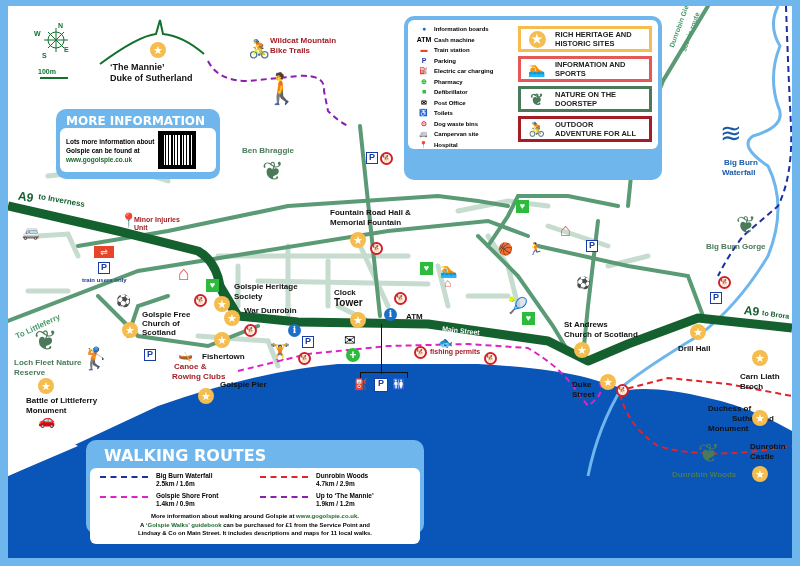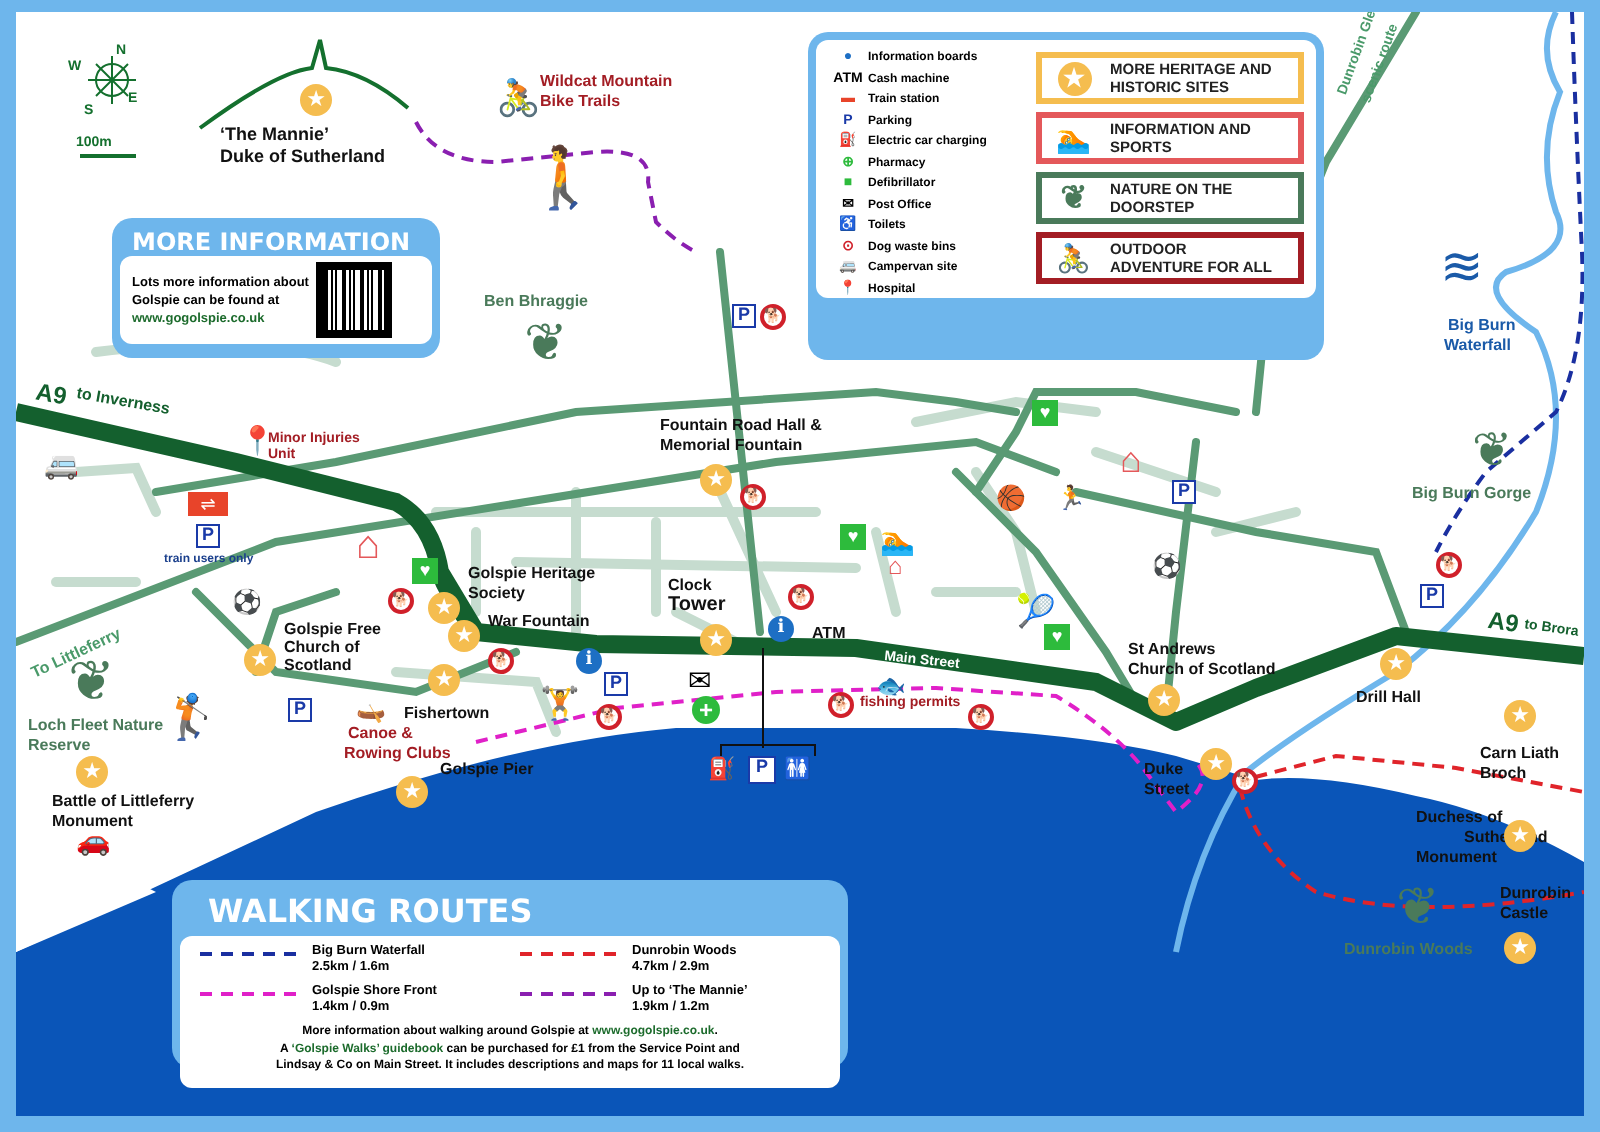--- a/index.html
+++ b/index.html
@@ -190,21 +190,21 @@
      <div class="keyrow">
               <span class="ic" style="color:#d0202a">📍</span>
               <span>Hospital</span>
             </div>
     </div>
     <div class="cats">
      <div class="cat" style="border-color:#f5bd4f">
               <span class="ci">
                 <span style="display:inline-block;width:17px;height:17px;border-radius:50%;background:#f5bd4f;color:#fff;text-align:center;font-size:12px;line-height:17px">★</span>
               </span>
-              <span><span>MORE HERITAGE AND</span><br><span>HISTORIC SITES</span></span>
+              <span><span>RICH HERITAGE AND</span><br><span>HISTORIC SITES</span></span>
             </div>
      <div class="cat" style="border-color:#e4585a">
               <span class="ci" style="color:#e4585a;font-size:14px">🏊</span>
               <span><span>INFORMATION AND</span><br><span>SPORTS</span></span>
             </div>
      <div class="cat" style="border-color:#4a7a5a">
               <span class="ci" style="color:#4a7a5a;font-size:16px">❦</span>
               <span><span>NATURE ON THE</span><br><span>DOORSTEP</span></span>
             </div>
      <div class="cat" style="border-color:#a31d24">
@@ -247,21 +247,21 @@
   <div class="dog" style="left:186px;top:288px">🐕</div>
   <span class="ricon" style="left:108px;top:288px;font-size:12px">⚽</span>
   <div class="star" style="left:114px;top:316px">★</div>
   <span class="lbl" style="left:134px;top:304px;font-size:8px">Golspie Free</span>
   <span class="lbl" style="left:134px;top:313px;font-size:8px">Church of</span>
   <span class="lbl" style="left:134px;top:322px;font-size:8px">Scotland</span>
   <div class="star" style="left:206px;top:290px">★</div>
   <span class="lbl" style="left:226px;top:276px;font-size:8px">Golspie Heritage</span>
   <span class="lbl" style="left:226px;top:286px;font-size:8px">Society</span>
   <div class="star" style="left:216px;top:304px">★</div>
-  <span class="lbl" style="left:236px;top:300px;font-size:8px">War Fountain</span>
+  <span class="lbl" style="left:236px;top:300px;font-size:8px">War Dunrobin</span>
   <div class="dog" style="left:236px;top:318px">🐕</div>
   <div class="star" style="left:206px;top:326px">★</div>
   <span class="lbl" style="left:194px;top:346px;font-size:8px">Fishertown</span>
   <div class="pk" style="left:136px;top:343px">P</div>
   <span class="ricon" style="left:170px;top:342px;color:#a31d24;font-size:12px">🛶</span>
   <span class="lbl red" style="left:166px;top:356px;font-size:8px">Canoe &amp;</span>
   <span class="lbl red" style="left:164px;top:366px;font-size:8px">Rowing Clubs</span>
   <div class="star" style="left:190px;top:382px">★</div>
   <span class="lbl" style="left:212px;top:374px;font-size:8px">Golspie Pier</span>
   <div class="info" style="left:280px;top:318px">i</div>

